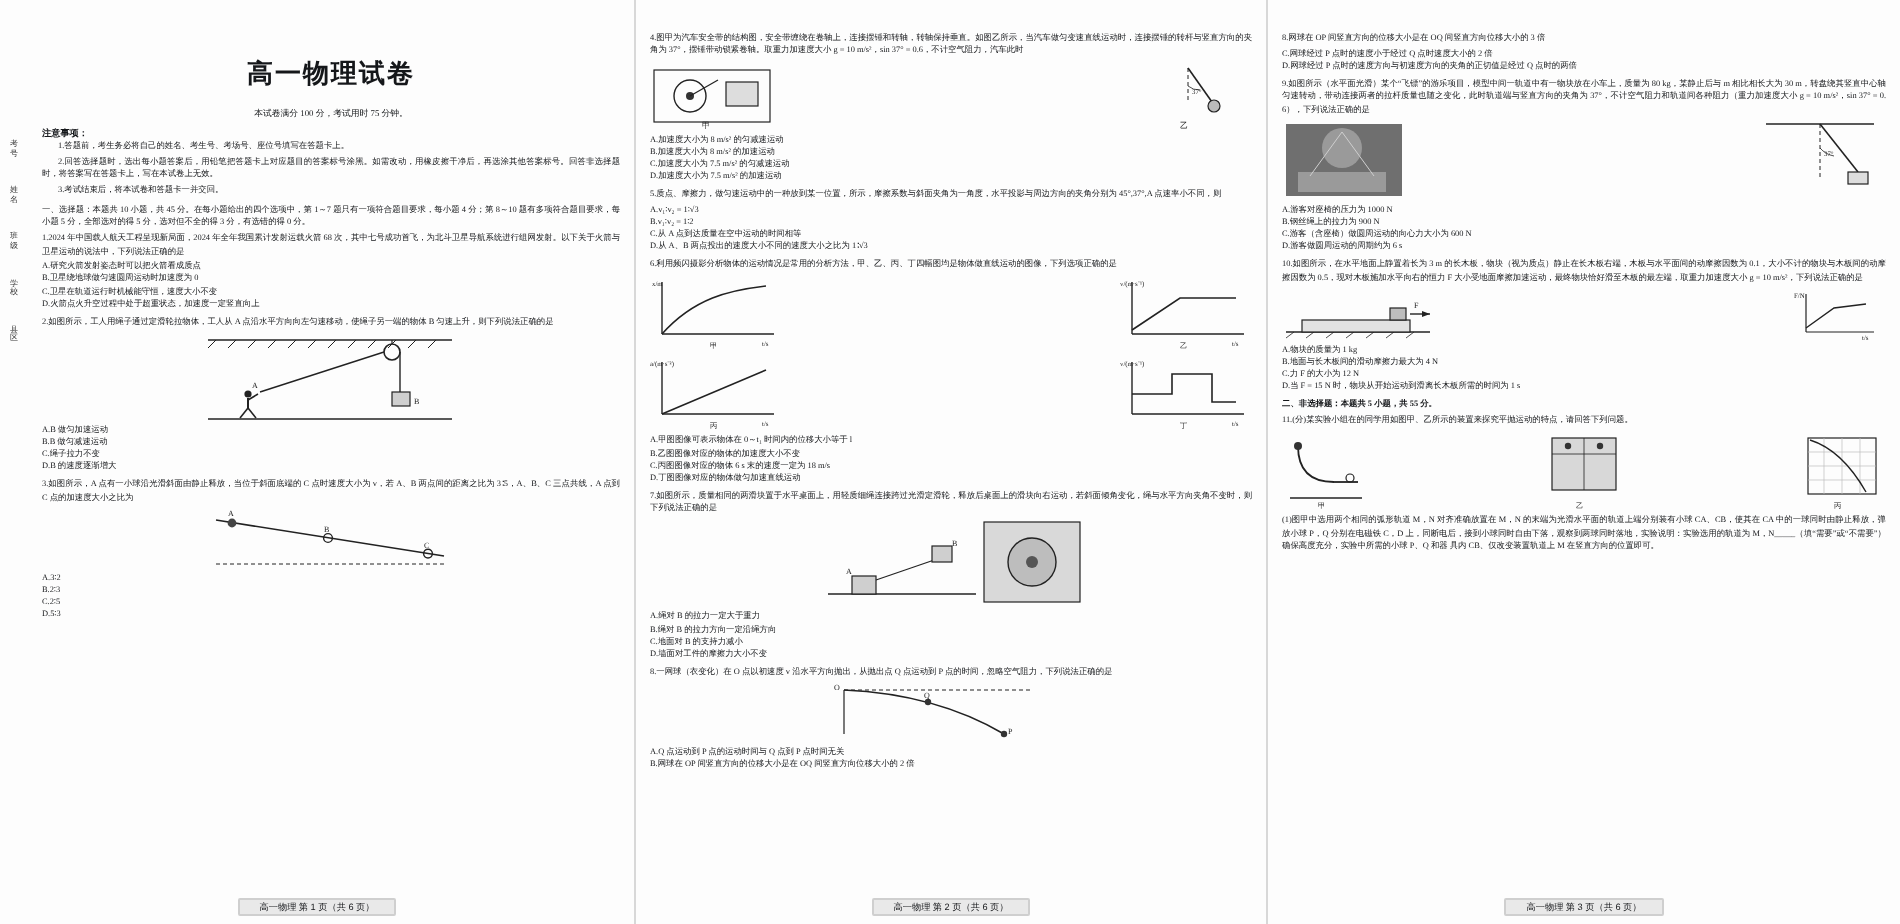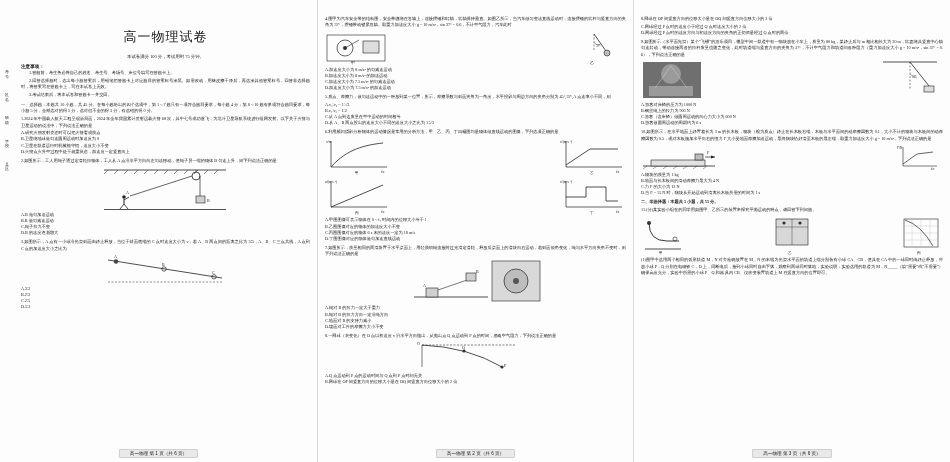--- a/index.html
+++ b/index.html
@@ -36,21 +36,21 @@
   .col{
     flex:1 1 0;
     padding:0 7px;
     box-sizing:border-box;
     overflow:hidden;
   }
 
   .ttl{
     text-align:center;
     font-size:13px;
-    font-weight:normal;
+    font-weight:bold;
     letter-spacing:1px;
     margin:12px 0 8px;
     font-family:"Liberation Sans", sans-serif;
   }
   .subttl{
     text-align:center;
     font-size:4.4px;
     margin:2px 0 5px;
   }
   .h{

